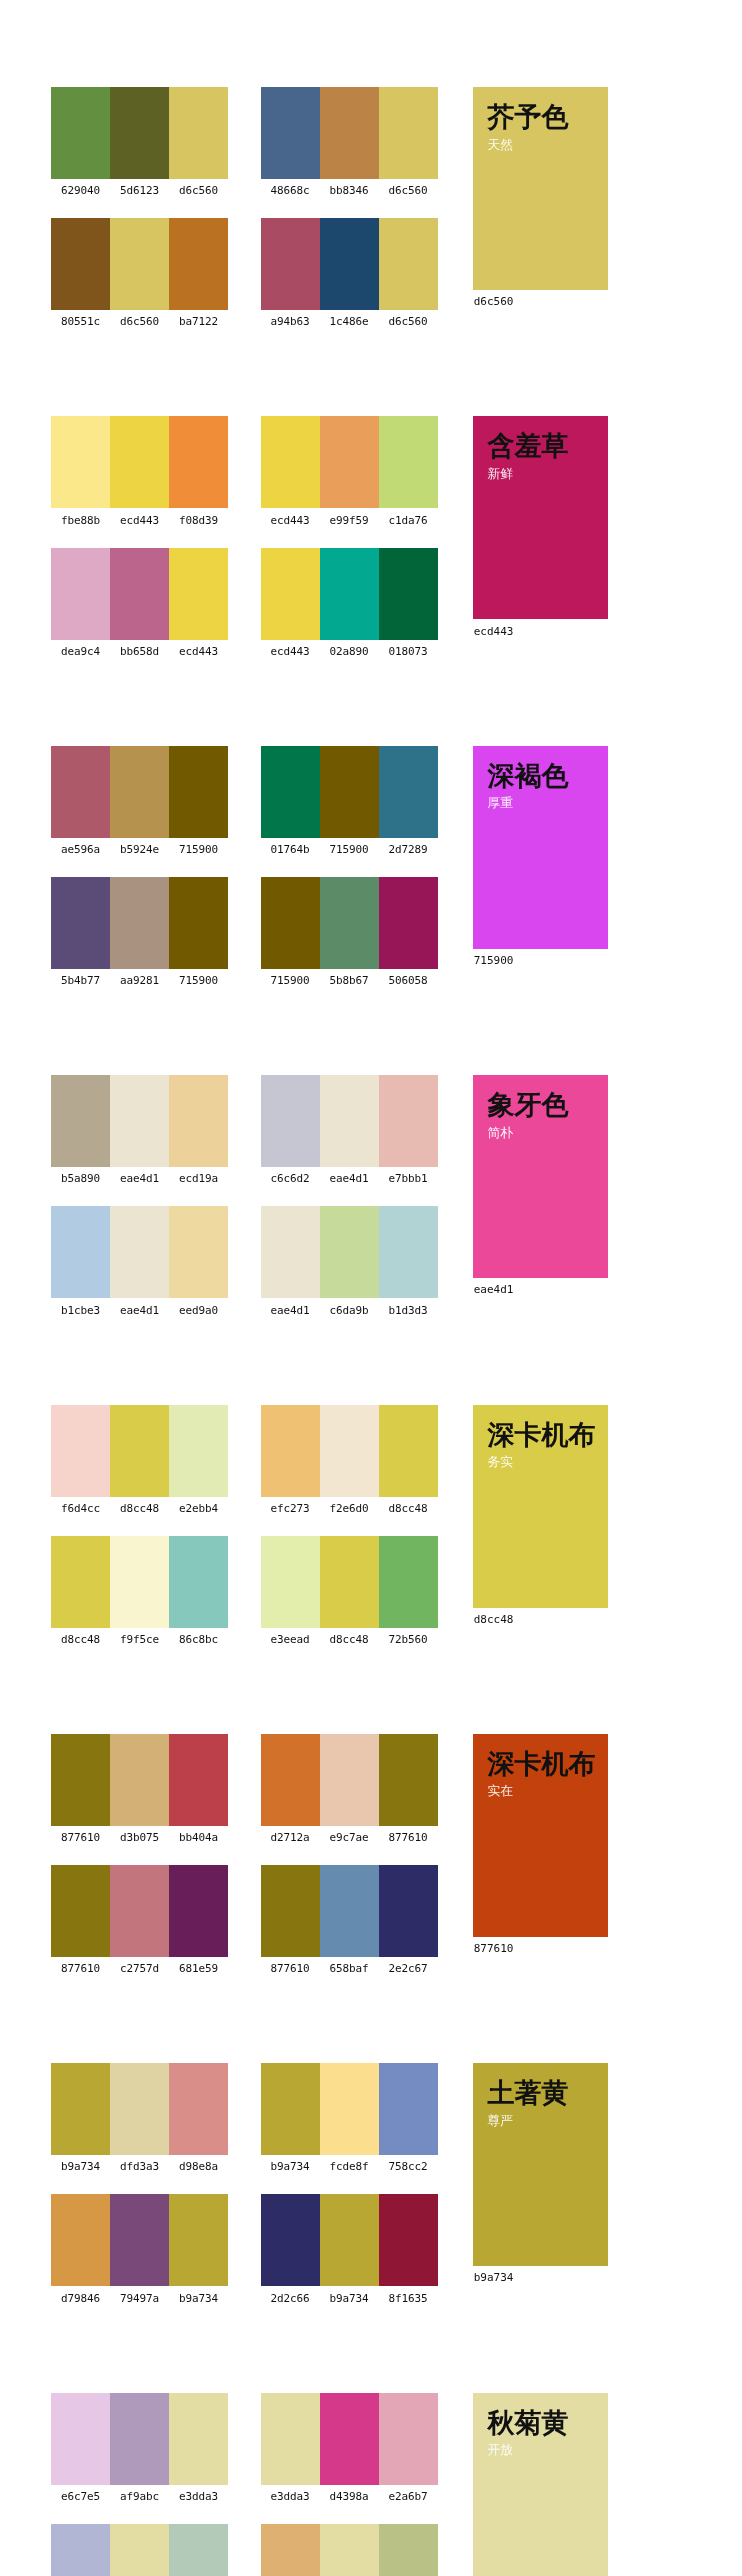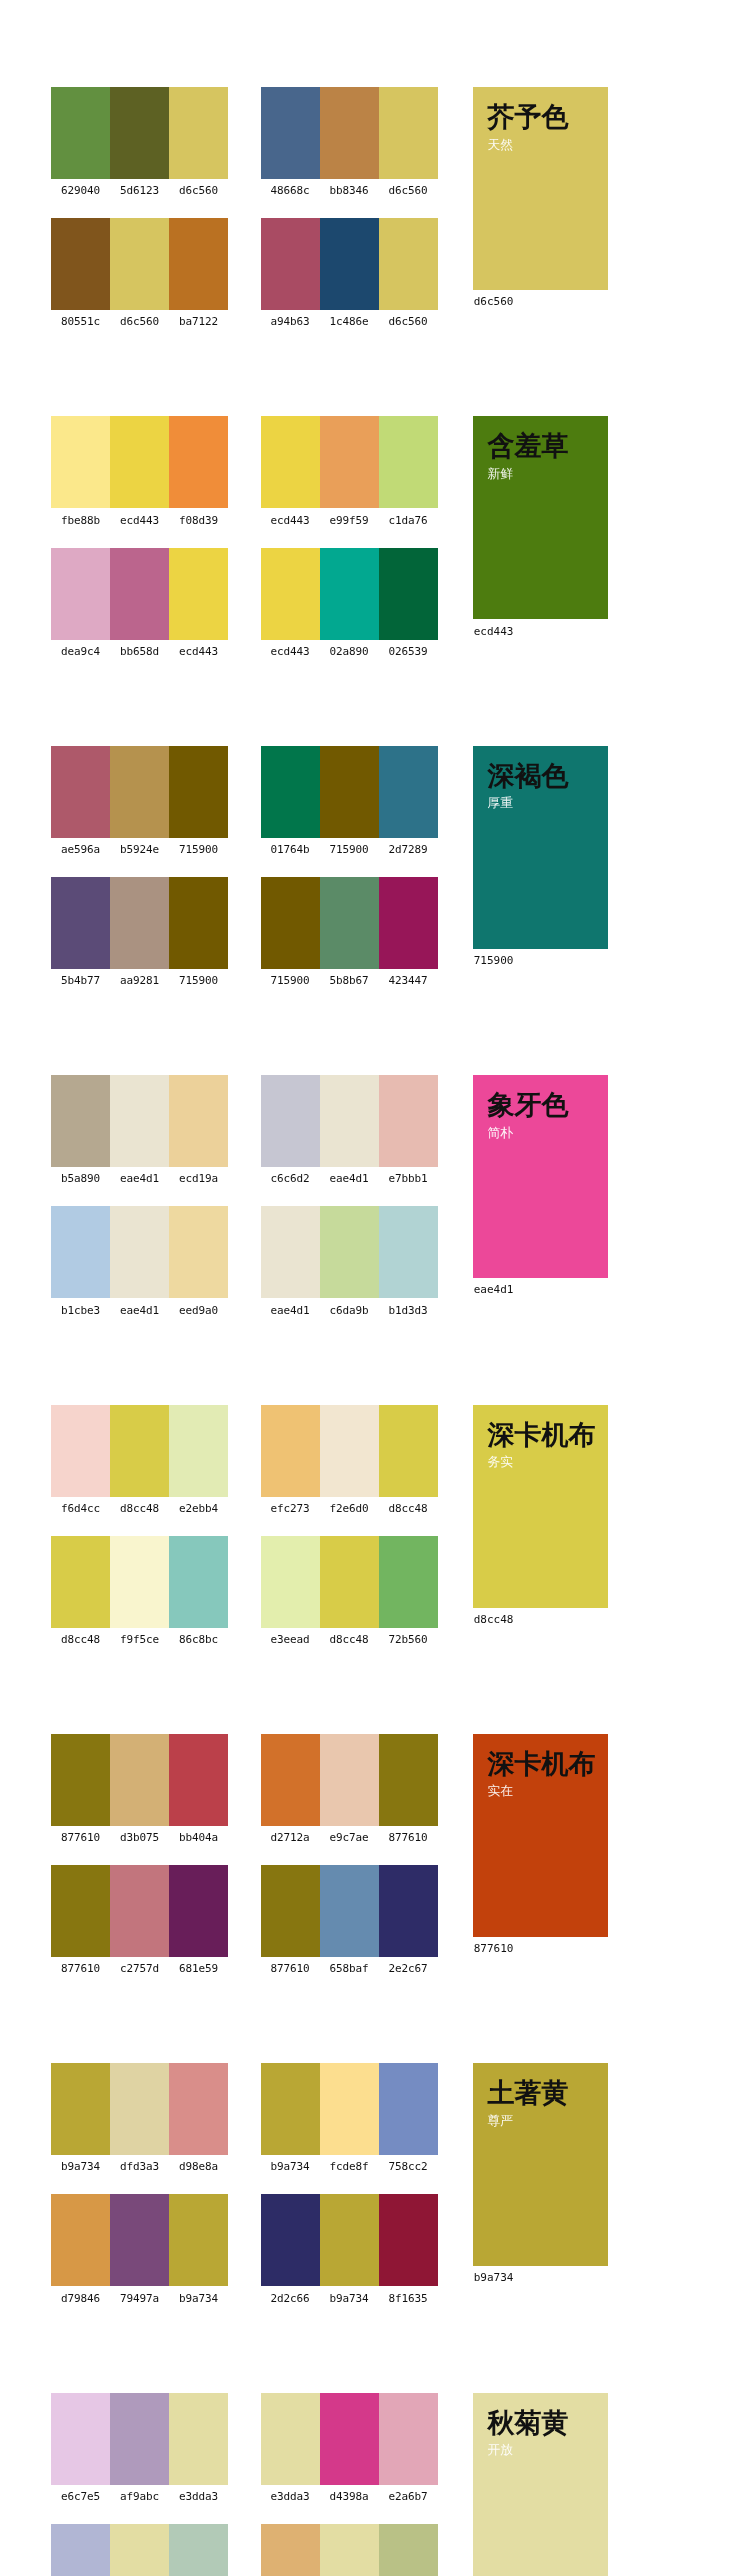--- a/index.html
+++ b/index.html
@@ -197,26 +197,26 @@
         </div>
         <div class="swrow">
           <div class="chips">
             <div class="chip" style="background: rgb(236, 212, 67);"></div>
             <div class="chip" style="background: rgb(2, 168, 144);"></div>
             <div class="chip" style="background: rgb(2, 101, 57);"></div>
           </div>
           <div class="labels">
             <div class="label">ecd443</div>
             <div class="label">02a890</div>
-            <div class="label">026539</div>
-          </div>
-        </div>
-      </div>
-      <div class="feature">
-        <div class="feature-chip" style="background: #4d7c0f;">
+            <div class="label">018073</div>
+          </div>
+        </div>
+      </div>
+      <div class="feature">
+        <div class="feature-chip" style="background: #be185d;">
           <div class="feature-title">含羞草</div>
           <div class="feature-sub">新鲜</div>
         </div>
         <div class="feature-label">ecd443</div>
       </div>
     </div>
     <div class="section-spacer"></div>
     <div class="section">
       <div class="group left">
         <div class="swrow">
@@ -259,26 +259,26 @@
         </div>
         <div class="swrow">
           <div class="chips">
             <div class="chip" style="background: rgb(113, 89, 0);"></div>
             <div class="chip" style="background: rgb(91, 139, 103);"></div>
             <div class="chip" style="background: rgb(151, 22, 88);"></div>
           </div>
           <div class="labels">
             <div class="label">715900</div>
             <div class="label">5b8b67</div>
-            <div class="label">423447</div>
-          </div>
-        </div>
-      </div>
-      <div class="feature">
-        <div class="feature-chip" style="background: #0f766e;">
+            <div class="label">506058</div>
+          </div>
+        </div>
+      </div>
+      <div class="feature">
+        <div class="feature-chip" style="background: #d946ef;">
           <div class="feature-title">深褐色</div>
           <div class="feature-sub">厚重</div>
         </div>
         <div class="feature-label">715900</div>
       </div>
     </div>
     <div class="section-spacer"></div>
     <div class="section">
       <div class="group left">
         <div class="swrow">

